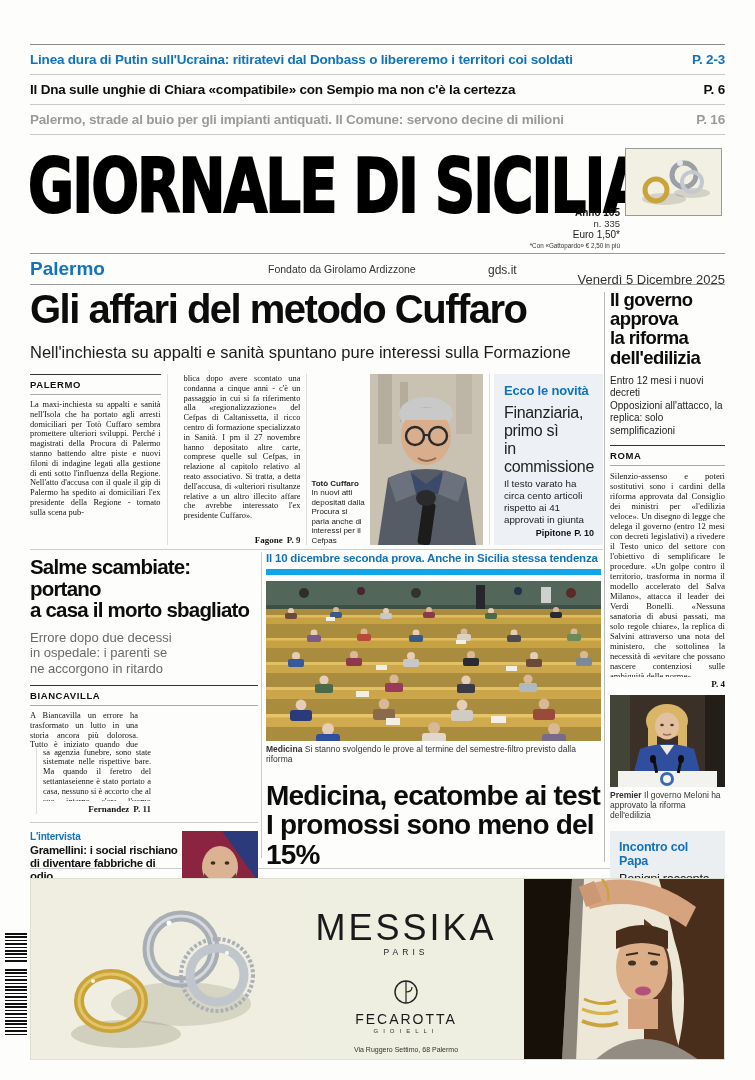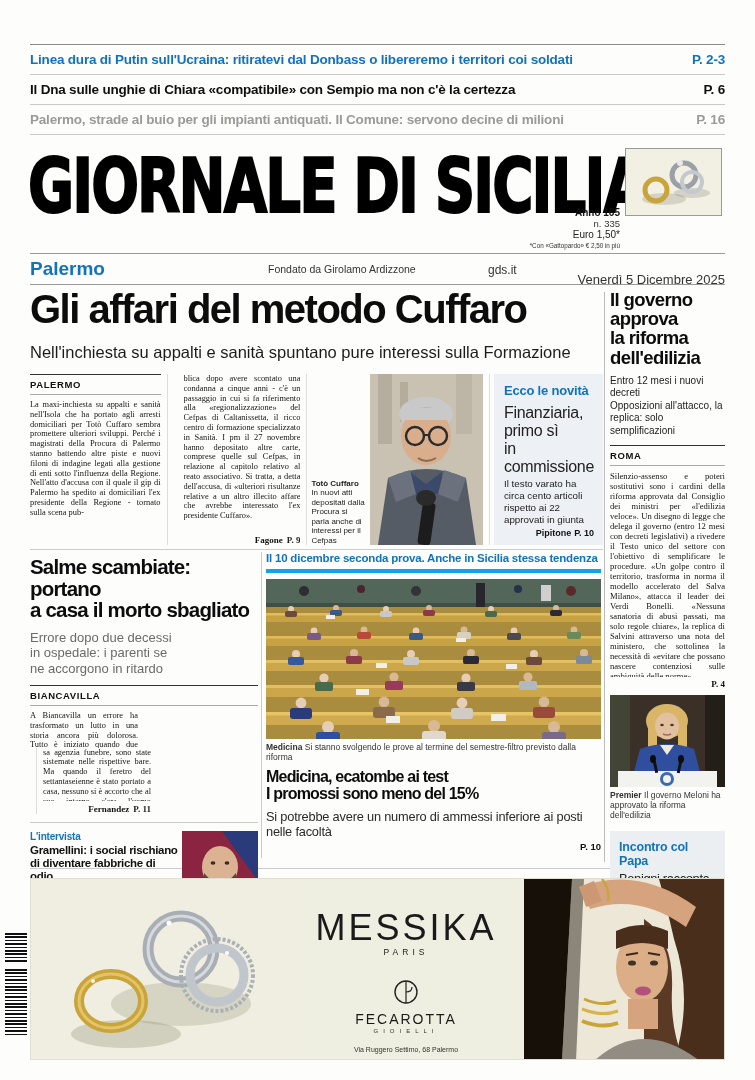--- a/index.html
+++ b/index.html
@@ -77,25 +77,25 @@
             margin-top:2px;white-space:pre-line;width:150px;}
   .iv-body{font-family:"Liberation Serif",serif;font-size:8.4px;line-height:9.8px;
            text-align:justify;width:148px;margin-top:5px;color:#141414;}
   .iv-by{width:148px;font-family:"Liberation Serif",serif;font-weight:bold;font-size:9px;
          text-align:right;margin-top:1px;}
   .iv-by .bp{margin-left:4px;}
   .iv-photo{position:absolute;right:0;top:8px;width:76px;height:80px;}
   
   .centercol{position:absolute;left:266px;top:552px;width:335px;}
   .med-kicker{font-size:11.5px;font-weight:bold;color:#1273bd;letter-spacing:-0.2px;
-              padding-bottom:5px;border-bottom:4px solid #0ea5e9;}
+              padding-bottom:5px;border-bottom:6px solid #0ea5e9;}
   .med-photo{margin-top:6px;width:335px;height:160px;}
   .med-cap{margin-top:3px;font-size:8.5px;color:#333;line-height:10px;}
   .med-cap .cb{font-weight:bold;}
-  .med-hl{margin-top:7px;font-size:16px;font-weight:bold;letter-spacing:-0.8px;line-height:1.05;
+  .med-hl{margin-top:17px;font-size:28px;font-weight:bold;letter-spacing:-0.8px;line-height:1.05;
           color:#0c0c0c;white-space:pre-line;}
   .med-sf{margin-top:6px;font-size:12.8px;color:#2a2a2a;letter-spacing:-0.2px;}
   .med-page{font-size:9.5px;font-weight:bold;text-align:right;margin-top:2px;}
   
   .sidebar{position:absolute;left:610px;top:290px;width:115px;}
   .gov-hl{font-size:18.5px;font-weight:bold;letter-spacing:-0.6px;line-height:1.04;
           color:#0c0c0c;white-space:pre-line;}
   .gov-sf{margin-top:8px;font-size:10px;line-height:12.5px;color:#222;white-space:pre-line;}
   .sidebar .sect{margin-top:8px;}
   .gov-body{font-family:"Liberation Serif",serif;font-size:8.6px;line-height:10px;
@@ -210,21 +210,21 @@
         <rect x="50" y="128" width="13" height="43" rx="4" fill="#1c1c1c" transform="rotate(8 56 150)"></rect>
         <ellipse cx="56" cy="124" rx="10" ry="8" fill="#2a2a2a"></ellipse>
       </svg>
     </div>
     <div class="novita">
       <div class="novita-in">
         <div class="kicker">Ecco le novità</div>
         <div class="novita-title">Finanziaria,
 primo sì
 in commissione</div>
-        <div class="novita-body">Il testo varato ha circa cento articoli rispetto ai 22 approvati in giunta</div>
+        <div class="novita-body">Il testo varato ha circa cento articoli rispetto ai 41 approvati in giunta</div>
         <div class="novita-by">
           <span>Pipitone</span><span class="bp">P. 10</span>
         </div>
       </div>
     </div>
   </div>
 
   <div class="hrule" style="left:30px;width:573px;top:549px;"></div>
   <div class="vrule" style="left:604px;top:292px;height:570px;"></div>
   <div class="vrule" style="left:261px;top:552px;height:306px;background:#ccc;"></div>

